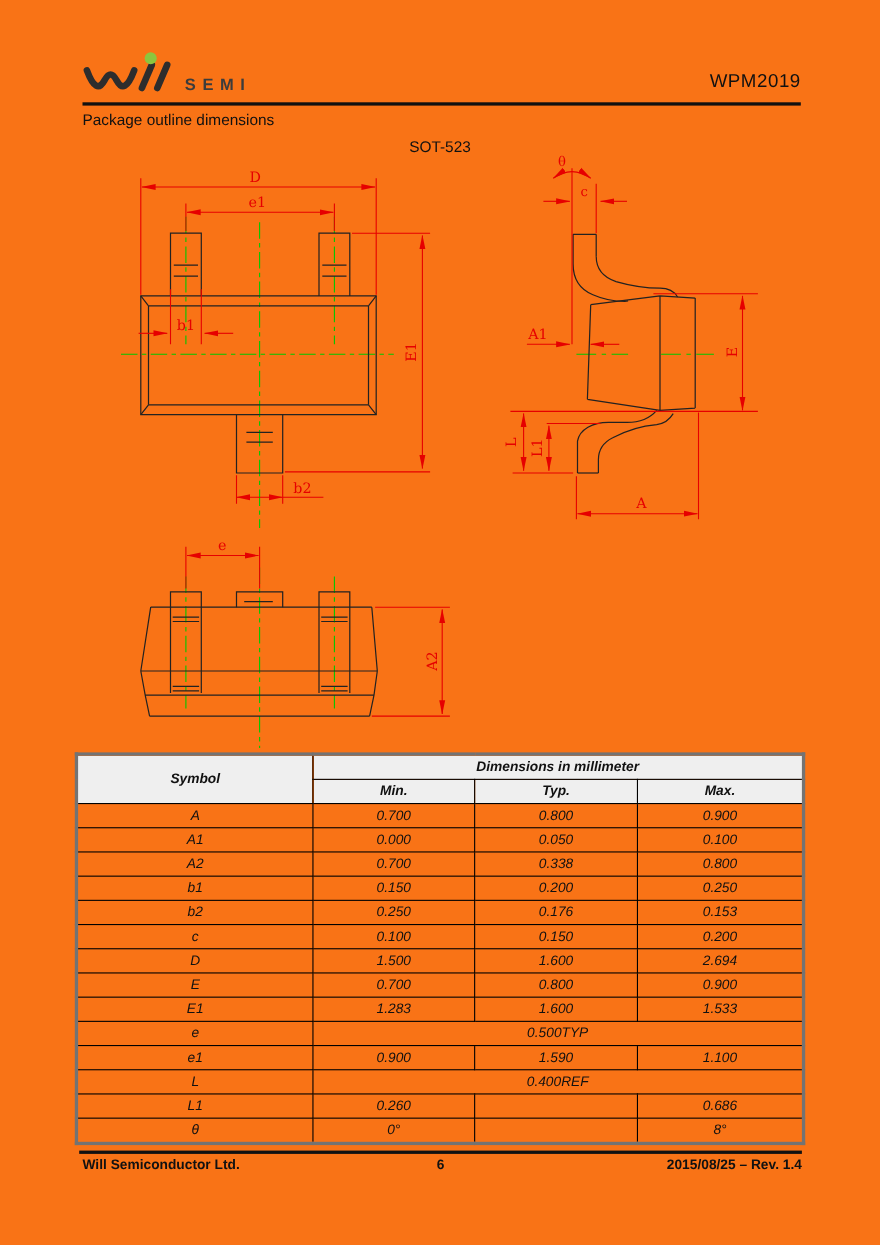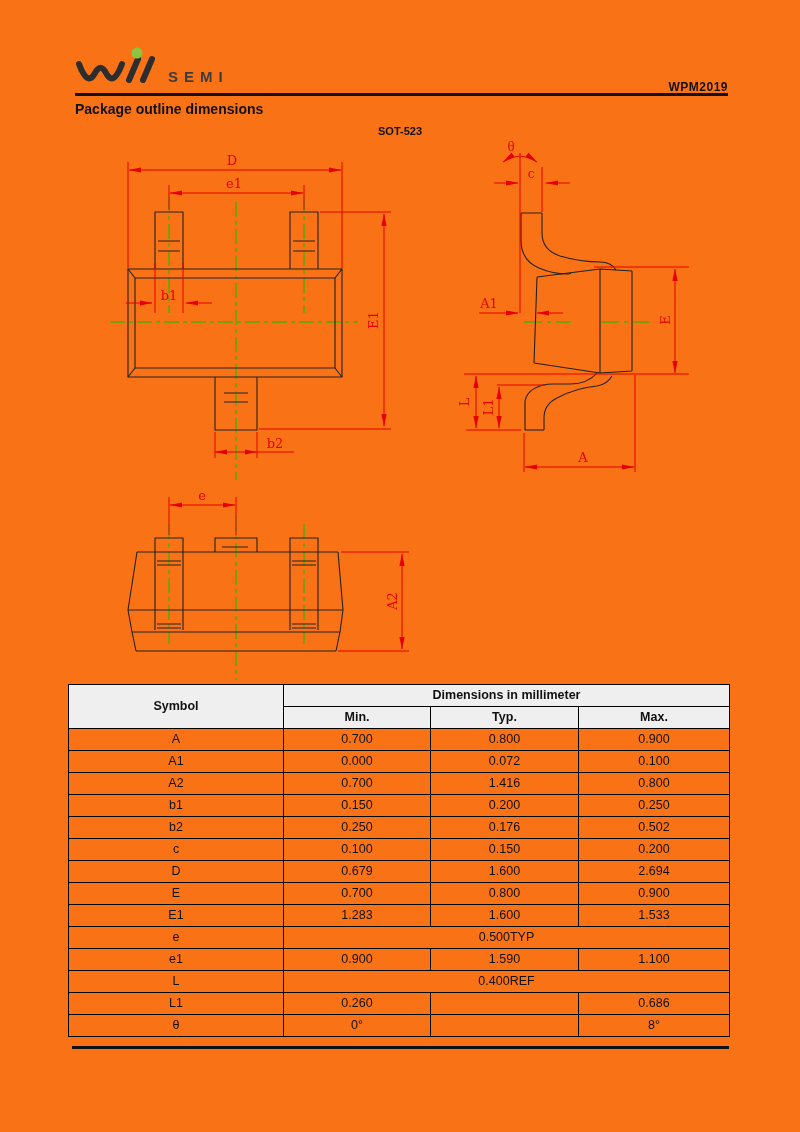--- a/index.html
+++ b/index.html
@@ -2,37 +2,37 @@
 <html><head>
 <meta charset="utf-8">
 <style>
   html,body{margin:0;padding:0;background:#888;}
   .page{
     position:relative;width:800px;height:1132px;background:#f97316;
     margin:0 auto;overflow:hidden;
     font-family:"Liberation Sans",sans-serif;color:#111;
   }
   .abs{position:absolute;}
-  .part-number{top:80px;right:72px;font-size:12px;font-weight:bold;letter-spacing:0.5px;}
+  .part-number{top:64px;right:72px;font-size:17px;font-weight:normal;letter-spacing:0.5px;}
   .header-rule{left:75px;top:93px;width:653px;height:3px;background:#111;}
-  .section-title{left:75px;top:101px;font-size:14px;font-weight:bold;}
-  .pkg-title{left:300px;top:125px;width:200px;text-align:center;font-size:11px;font-weight:bold;}
+  .section-title{left:75px;top:101px;font-size:14px;font-weight:normal;}
+  .pkg-title{left:300px;top:125px;width:200px;text-align:center;font-size:14px;font-weight:normal;}
   .drawing{left:60px;top:140px;}
   .dim-lbl{fill:#e60000;font-family:"DejaVu Serif",serif;font-size:13px;}
   .dim-lbl.sm{font-size:12px;}
   table.dims{
     position:absolute;left:68px;top:684px;width:661px;
     border-collapse:collapse;table-layout:fixed;
     font-size:12.5px;text-align:center;
   }
   table.dims th,table.dims td{
     border:1px solid #000;height:19px;line-height:19px;padding:1px 3px;
     overflow:hidden;white-space:nowrap;
   }
-  table.dims{border:1px solid #737373;}
+  table.dims{border:3px solid #737373;font-style:italic;}
   table.dims thead th{background:#efefef;font-weight:bold;}
   .footer-rule{left:72px;top:1046px;width:657px;height:3px;background:#111;}
   .footer{left:72px;top:1052px;width:657px;height:20px;font-size:12.5px;font-weight:bold;}
   .footer .company{position:absolute;left:3px;top:0;}
   .footer .pageno{position:absolute;left:50%;top:0;transform:translateX(-50%);}
   .footer .rev{position:absolute;right:0;top:0;}
 </style>
 </head>
 <body>
 
@@ -181,50 +181,50 @@
     <tbody>
         <tr>
           <td>A</td>
           <td>0.700</td>
           <td>0.800</td>
           <td>0.900</td>
         </tr>
         <tr>
           <td>A1</td>
           <td>0.000</td>
-          <td>0.072</td>
+          <td>0.050</td>
           <td>0.100</td>
         </tr>
         <tr>
           <td>A2</td>
           <td>0.700</td>
-          <td>1.416</td>
+          <td>0.338</td>
           <td>0.800</td>
         </tr>
         <tr>
           <td>b1</td>
           <td>0.150</td>
           <td>0.200</td>
           <td>0.250</td>
         </tr>
         <tr>
           <td>b2</td>
           <td>0.250</td>
           <td>0.176</td>
-          <td>0.502</td>
+          <td>0.153</td>
         </tr>
         <tr>
           <td>c</td>
           <td>0.100</td>
           <td>0.150</td>
           <td>0.200</td>
         </tr>
         <tr>
           <td>D</td>
-          <td>0.679</td>
+          <td>1.500</td>
           <td>1.600</td>
           <td>2.694</td>
         </tr>
         <tr>
           <td>E</td>
           <td>0.700</td>
           <td>0.800</td>
           <td>0.900</td>
         </tr>
         <tr>
@@ -256,14 +256,19 @@
         <tr>
           <td>θ</td>
           <td>0°</td>
           <td></td>
           <td>8°</td>
         </tr>
       </tbody>
   </table>
 
   <div class="abs footer-rule"></div>
+  <div class="abs footer">
+    <span class="company">Will Semiconductor Ltd.</span>
+    <span class="pageno">6</span>
+    <span class="rev">2015/08/25 – Rev. 1.4</span>
+  </div>
 
 </div>
 
 </body></html>

